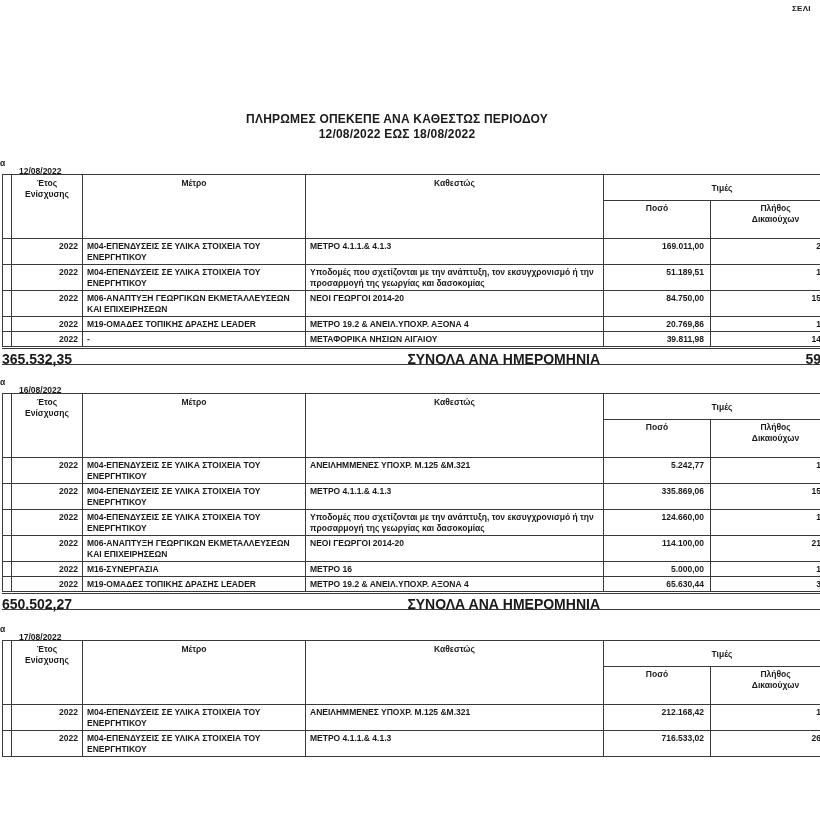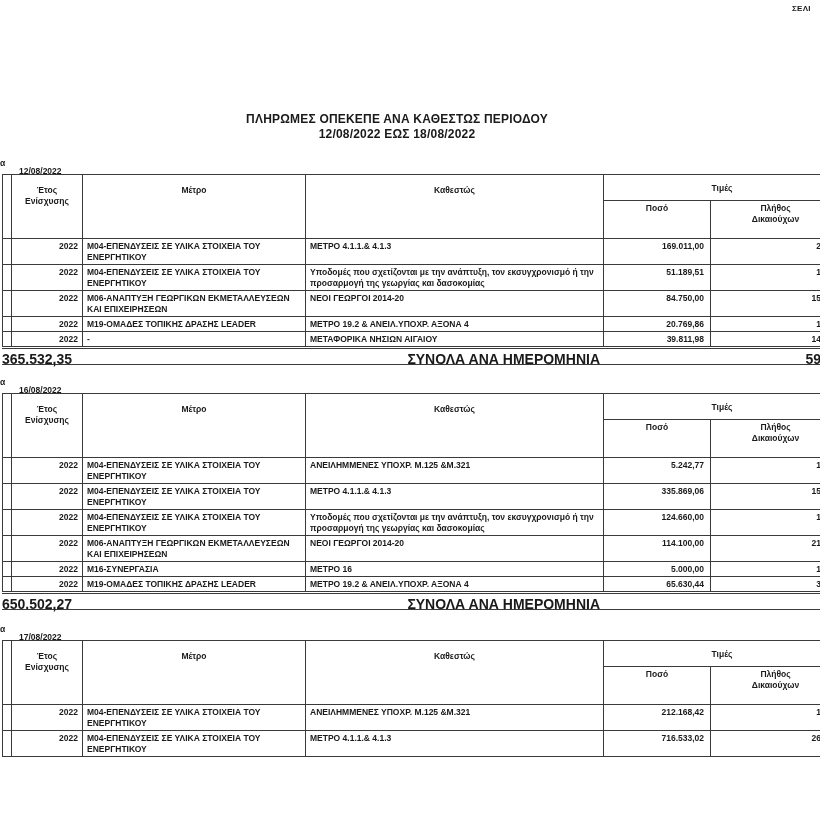--- a/index.html
+++ b/index.html
@@ -22,21 +22,21 @@
   .date-line { position:relative; height:13px; font-size:8.5px; font-weight:bold; }
   .date-frag { position:absolute; left:0; top:1px; width:5px; overflow:hidden; display:inline-block; }
   .date-text { position:absolute; left:19px; top:1px; white-space:nowrap;margin-top:8px; }
 
   table.pay-table { border-collapse:collapse; table-layout:fixed; width:838px; margin:4px 0 0 2px; }
   .pay-table th, .pay-table td { border:1px solid #3a3a3a; font-size:8.5px; font-weight:bold;
                                  line-height:11px; padding:2px 4px 1px 4px; overflow:hidden; }
   .pay-table thead th { text-align:center; vertical-align:top; }
   .pay-table thead .values-h { height:22px; vertical-align:middle; }
   .pay-table thead .sub-h { height:34px; }
-  .pay-table thead .span-h { vertical-align:top; padding-top:10px; }
+  .pay-table thead .span-h { vertical-align:top; padding-top:3px; }
   .wrap-h { white-space:pre-line; }
 
   .pay-table tbody td { vertical-align:top; }
   td.year   { text-align:right; }
   td.amount { text-align:right; padding-right:6px; }
   td.count  { text-align:right; padding-right:19px; }
 
   .totals { position:relative; width:838px; margin-left:2px; margin-top:1px; height:15px;
             border-top:1px solid #3a3a3a; border-bottom:1px solid #3a3a3a; }
   .totals span { position:absolute; top:2px; font-size:14px; font-weight:bold; white-space:nowrap; }

